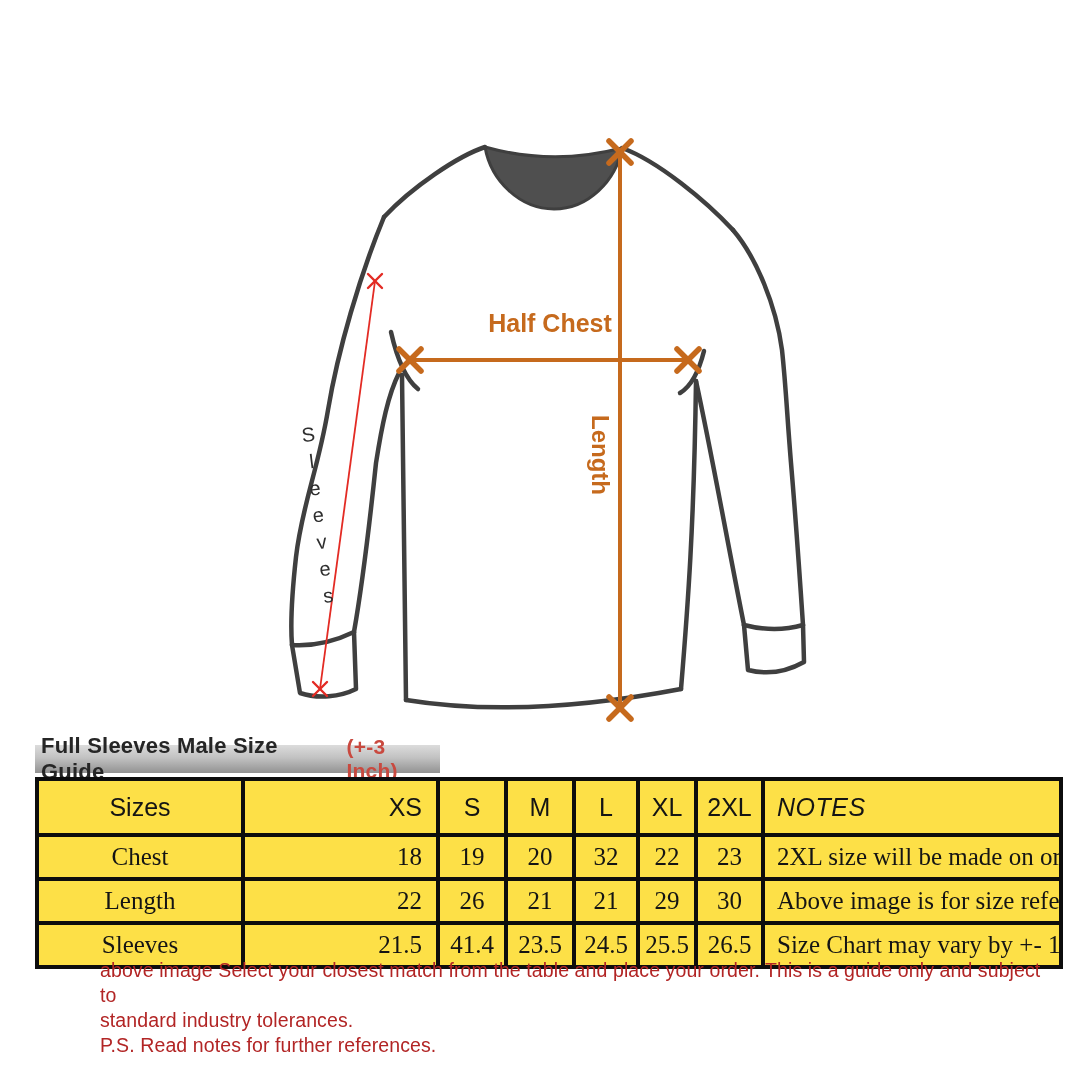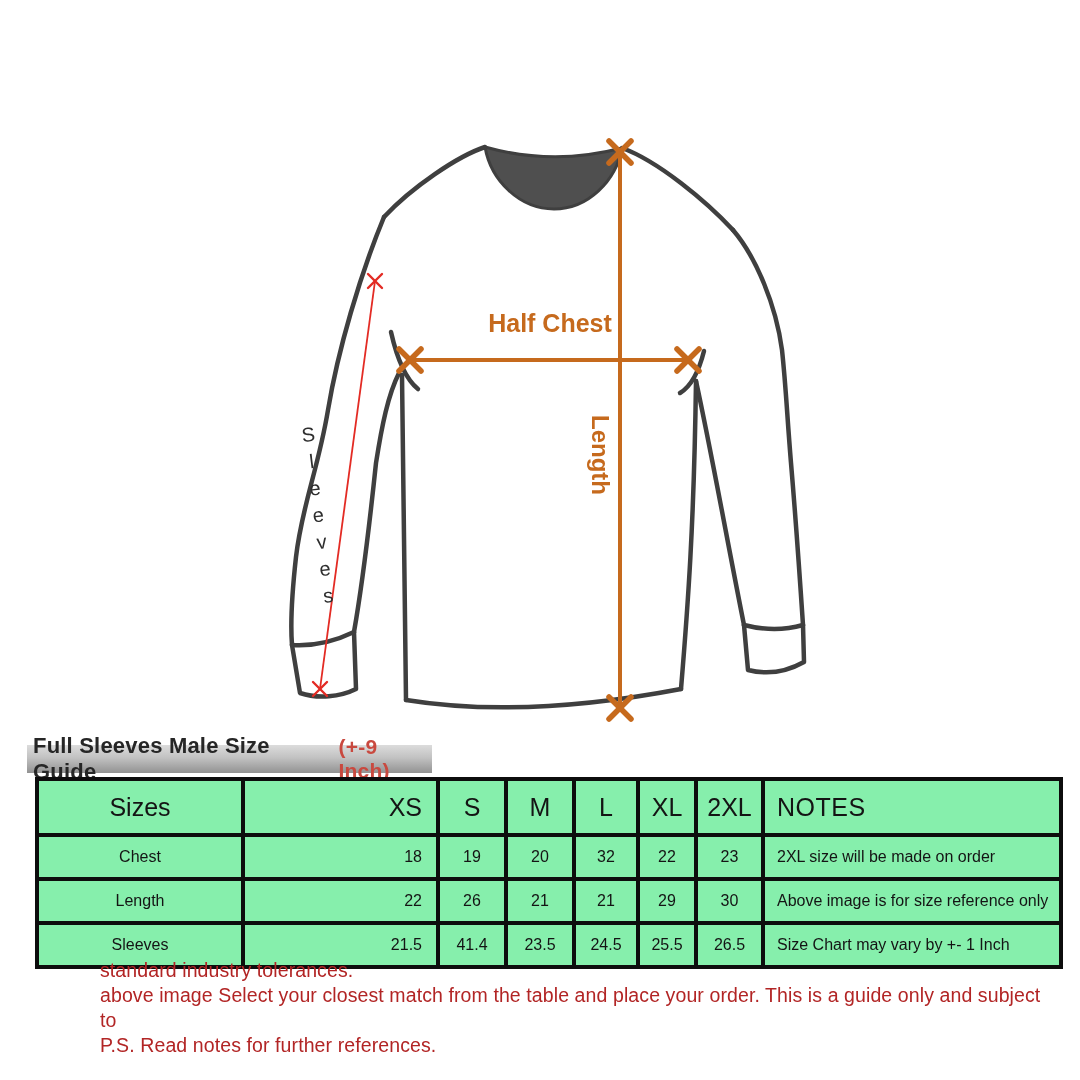--- a/index.html
+++ b/index.html
@@ -17,47 +17,47 @@
     writing-mode:vertical-rl;
   }
   .label-sleeves{
     position:absolute;left:46px;top:298px;height:180px;
     color:#2e2e2e;font-size:20px;
     writing-mode:vertical-lr;text-orientation:upright;letter-spacing:5px;
     transform:rotate(-7deg);
   }
   
   .title-bar{
-    position:absolute;left:27px;top:745px;width:405px;height:28px;
+    position:absolute;left:35px;top:745px;width:405px;height:28px;
     background:linear-gradient(180deg,#dcdcdc 0%,#c2c2c2 45%,#929292 100%);
     font-size:22px;font-weight:700;color:#262626;
     display:flex;align-items:center;padding-left:6px;box-sizing:border-box;
     letter-spacing:0.2px;
   }
   .title-bar .tolerance{color:#c9493f;font-weight:600;margin-left:7px;font-size:21px;}
   
   table.size-table{
     position:absolute;left:35px;top:777px;width:1020px;
-    border-collapse:collapse;table-layout:fixed;background:#86efac;
+    border-collapse:collapse;table-layout:fixed;background:#fde047;
   }
   table.size-table th,table.size-table td{
     border:4px solid #0d0d0d;overflow:hidden;white-space:nowrap;
     font-weight:normal;color:#141414;
   }
   table.size-table thead th{height:50px;font-size:25px;}
-  table.size-table tbody td{height:38px;font-size:16px;}
+  table.size-table tbody td{height:38px;font-size:25px;font-family:Liberation Serif, serif;}
   .col-label{width:200px;text-align:center;}
   .col-xs{width:176px;text-align:right;padding-right:14px;}
   .col-s{width:62px;text-align:center;}
   .col-m{width:62px;text-align:center;}
   .col-l{width:58px;text-align:center;}
   .col-xl{width:52px;text-align:center;}
   .col-2xl{width:61px;text-align:center;}
   .col-notes{width:281px;text-align:left;padding-left:12px;}
-  th.col-notes{font-size:19px;color:#b5524c;letter-spacing:0.5px;}
+  th.col-notes{font-size:19px;color:#b5524c;letter-spacing:0.5px;font-style:italic;}
   td.col-notes{font-size:16px;color:#111111;}
   
   .footer{
     position:absolute;left:100px;top:958px;width:960px;
     color:#b22525;font-size:19.5px;line-height:25px;letter-spacing:0.1px;
   }
 </style>
 </head>
 <body>
 
@@ -135,21 +135,21 @@
       </g>
     </svg>
 
     <div class="measure-label label-half-chest">Half Chest</div>
     <div class="measure-label label-length">Length</div>
     <div class="label-sleeves">Sleeves</div>
   </div>
 
   <div class="title-bar">
     <span>Full Sleeves Male Size Guide</span>
-    <span class="tolerance">(+-9 Inch)</span>
+    <span class="tolerance">(+-3 Inch)</span>
   </div>
 
   <table class="size-table">
     <thead>
       <tr>
         <th class="col-label">Sizes</th>
         <th class="col-xs">XS</th>
         <th class="col-s">S</th>
         <th class="col-m">M</th>
         <th class="col-l">L</th>
@@ -186,18 +186,18 @@
         <td class="col-m">23.5</td>
         <td class="col-l">24.5</td>
         <td class="col-xl">25.5</td>
         <td class="col-2xl">26.5</td>
         <td class="col-notes">Size Chart may vary by +- 1 Inch</td>
       </tr>
     </tbody>
   </table>
 
   <div class="footer">
+    <div>above image Select your closest match from the table and place your order. This is a guide only and subject to</div>
     <div>standard industry tolerances.</div>
-    <div>above image Select your closest match from the table and place your order. This is a guide only and subject to</div>
     <div>P.S. Read notes for further references.</div>
   </div>
 
 </div>
 
 </body></html>

